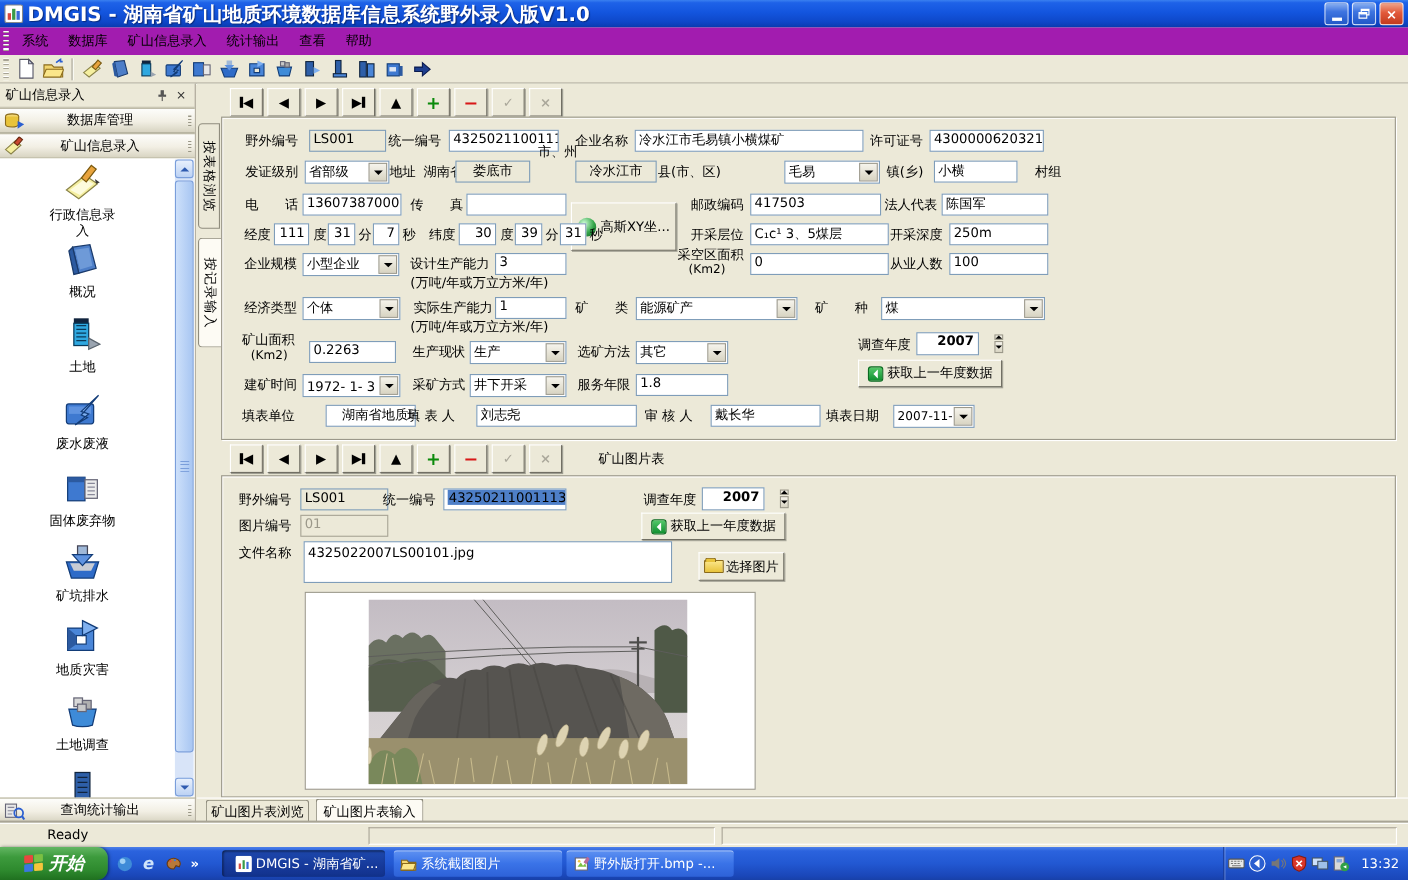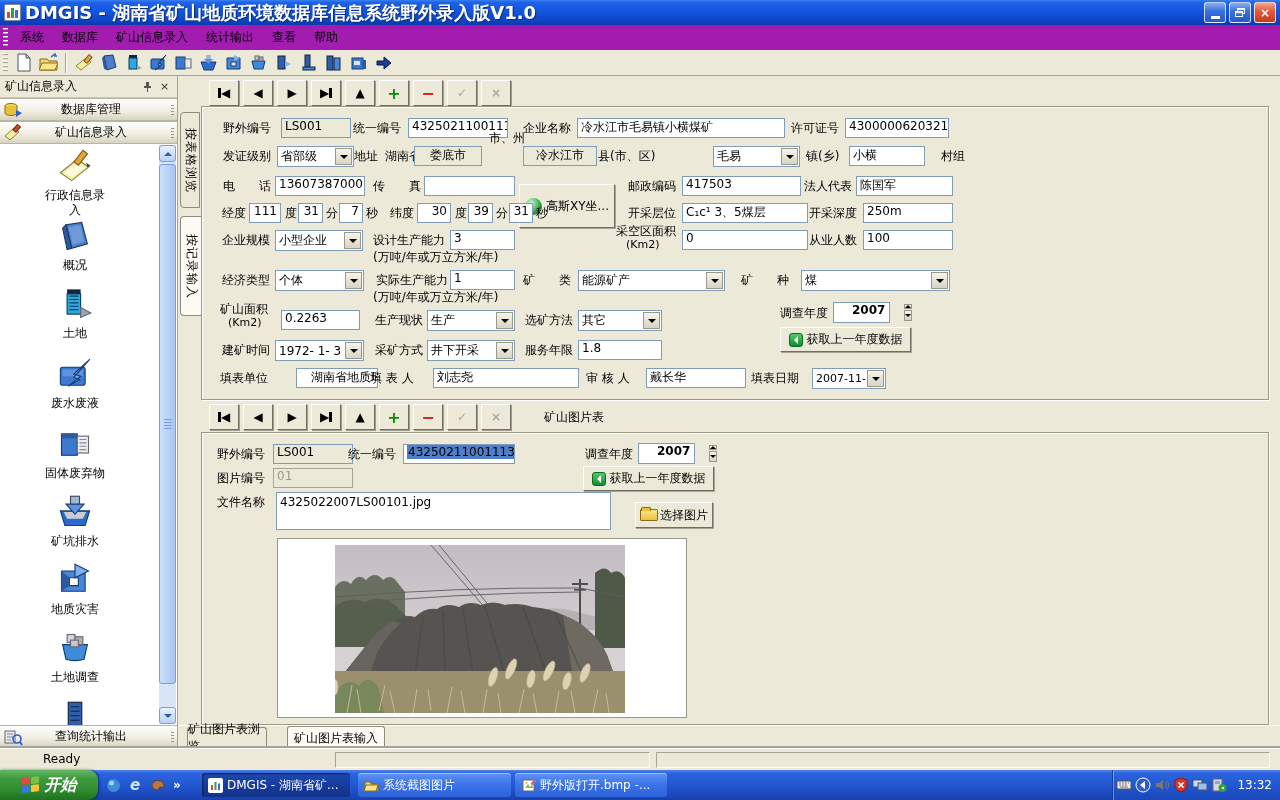--- a/index.html
+++ b/index.html
@@ -133,21 +133,21 @@
     background:linear-gradient(180deg,#63B663 0%,#3D9B3D 30%,#2E8A2E 70%,#1F701F 100%);
     box-shadow:1px 0 3px rgba(0,0,0,.5);display:flex;align-items:center;justify-content:center;gap:5px;}
   .startbtn .stext{color:#fff;font-size:16px;font-weight:bold;font-style:italic;text-shadow:1px 1px 2px #14501 4;}
   .flag{width:18px;height:16px;display:grid;grid-template-columns:8px 8px;grid-template-rows:7px 7px;gap:1px;transform:skewY(-6deg);}
   .flag i{border-radius:1px;}
   .qlicon{position:absolute;top:6px;width:18px;height:18px;display:flex;align-items:center;justify-content:center;}
   .task{position:absolute;top:3px;height:24px;border-radius:3px;color:#fff;display:flex;align-items:center;gap:4px;
     padding:0 6px;background:linear-gradient(180deg,#5F92F2 0%,#3A73E8 50%,#2E62D8 100%);
     box-shadow:inset 0 1px 0 rgba(255,255,255,.4);overflow:hidden;white-space:nowrap;}
   .task.active{background:linear-gradient(180deg,#1E49AE 0%,#16399A 60%,#12328C 100%);
-    box-shadow:inset 1px 1px 2px rgba(0,0,0,.55);}
+    box-shadow:inset 1px 1px 2px rgba(0,0,0,.55);justify-content:flex-end;}
   .task .ticon{width:15px;height:15px;flex:none;}
   .tray{position:absolute;right:0;top:0;width:168px;height:30px;
     background:linear-gradient(180deg,#4E80E8 0%,#2B63DE 12%,#2258D2 50%,#1A46B8 100%);
     border-left:1px solid #1A3C9A;box-shadow:inset 1px 0 0 rgba(255,255,255,.35);display:flex;align-items:center;}
   .trayicon{width:16px;height:16px;margin-left:3px;flex:none;}
   .clock{color:#fff;font-size:12px;margin:0 8px 0 6px;flex:1;text-align:right;}
 </style>
 </head>
 <body>
 
@@ -801,21 +801,21 @@
             <ellipse cx="196" cy="134" rx="4" ry="9" transform="rotate(12 196 134)"></ellipse>
             <ellipse cx="214" cy="126" rx="4" ry="11" transform="rotate(26 214 126)"></ellipse>
             <ellipse cx="232" cy="136" rx="4" ry="9" transform="rotate(14 232 136)"></ellipse>
             <ellipse cx="250" cy="128" rx="4" ry="10" transform="rotate(22 250 128)"></ellipse>
             <ellipse cx="96," :="" cy="142" rx="3" ry="8"></ellipse>
           </g>
         </svg>
       </div>
 
       <div class="btab-row" style="top:649px">
-        <div class="btab" style="left:8px;width:80px">
+        <div class="btab" style="left:8px;width:94px">
             <span>矿山图片表浏览</span>
           </div>
         <div class="btab active" style="left:108px;width:98px">
             <span>矿山图片表输入</span>
           </div>
       </div>
     </div>
   </div>
 
   <div class="statusbar">

